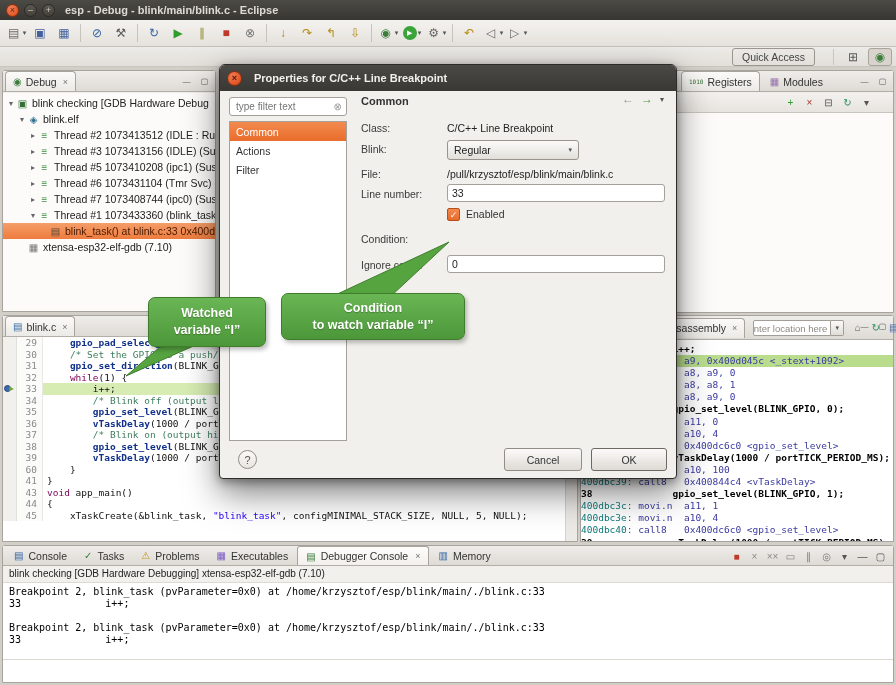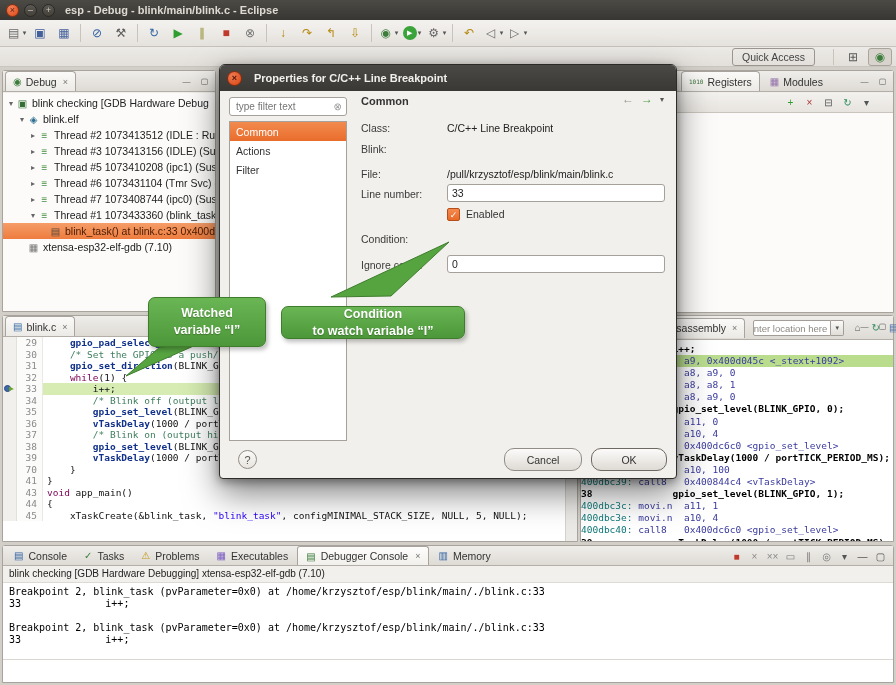--- a/index.html
+++ b/index.html
@@ -115,28 +115,28 @@
   .dlg-nav .mnu{font-size:8px;color:#555;}
   .dlg-label{position:absolute;left:141px;font-size:10.5px;color:#3a3a3a;}
   .dlg-value{position:absolute;left:227px;font-size:10.5px;color:#222;}
   .dlg-input{position:absolute;left:227px;width:218px;height:18px;border:1px solid #a5a19a;border-radius:3px;background:#fff;font-size:10.5px;padding:0 4px;color:#222;font-family:"Liberation Sans",sans-serif;outline:none;}
   .dlg-input.cond{border:2px solid #dd7a33;height:20px;}
   .dlg-select{position:absolute;left:227px;top:75px;width:132px;height:20px;border:1px solid #99958e;border-radius:3px;background:linear-gradient(#fcfbfa,#e2dfda);font-size:10.5px;color:#222;display:flex;align-items:center;justify-content:space-between;padding:0 6px;}
   .dlg-select .car{font-size:7px;color:#555;}
   .dlg-check{position:absolute;left:227px;top:143px;width:13px;height:13px;background:linear-gradient(#f58a50,#e86a28);border:1px solid #b54e17;border-radius:2px;color:#fff;font-size:9px;display:flex;align-items:center;justify-content:center;}
   .dlg-check-label{position:absolute;left:246px;top:143px;font-size:10.5px;color:#333;}
   .dlg-help{position:absolute;left:18px;top:385px;width:19px;height:19px;border-radius:50%;border:1px solid #918d86;color:#5a564f;font-size:11px;display:flex;align-items:center;justify-content:center;background:linear-gradient(#fbfaf8,#e8e5e0);}
-  .dlg-btn{position:absolute;top:383px;height:23px;border:1px solid #918d86;border-radius:10px;background:linear-gradient(#fcfbfa,#dedad4);font-size:10.5px;color:#333;display:flex;align-items:center;justify-content:center;}
+  .dlg-btn{position:absolute;top:383px;height:23px;border:1px solid #918d86;border-radius:3px;background:linear-gradient(#fcfbfa,#dedad4);font-size:10.5px;color:#333;display:flex;align-items:center;justify-content:center;}
   #cancel-btn{left:284px;width:78px;}
   #ok-btn{left:371px;width:76px;border-color:#6d6962;}
 
   
   .callout{position:absolute;z-index:30;background:linear-gradient(#6ab655,#4c9739);border:1px solid #3f7d2d;border-radius:7px;color:#fff;font-size:12.5px;font-weight:bold;text-align:center;display:flex;flex-direction:column;justify-content:center;line-height:1.35;box-shadow:2px 3px 4px rgba(0,0,0,.25);text-shadow:0 1px 1px rgba(0,0,0,.25);}
   #callout-watched{left:148px;top:297px;width:118px;height:50px;}
-  #callout-condition{left:281px;top:293px;width:184px;height:33px;margin-top:13px;}
+  #callout-condition{left:281px;top:293px;width:184px;height:47px;}
   .arrows{position:absolute;left:0;top:0;z-index:25;pointer-events:none;}
 </style>
 </head>
 <body>
 
 <div class="titlebar">
   <span class="win-controls">
       <span class="win-btn close">×</span>
       <span class="win-btn other">–</span>
       <span class="win-btn other">+</span>
@@ -331,21 +331,21 @@
       <div class="ed-row"><span class="ed-marker"></span><span class="ed-num">30</span><span class="ed-code"><span class="tok-cm">    /* Set the GPIO as a push/pull output */</span></span></div>
       <div class="ed-row"><span class="ed-marker"></span><span class="ed-num">31</span><span class="ed-code"><span class="tok-p">    </span><span class="tok-fn">gpio_set_direction</span><span class="tok-p">(BLINK_GPIO, GPIO_MODE_OUTPUT);</span></span></div>
       <div class="ed-row"><span class="ed-marker"></span><span class="ed-num">32</span><span class="ed-code"><span class="tok-p">    </span><span class="tok-kw">while</span><span class="tok-p">(1) {</span></span></div>
       <div class="ed-row current"><span class="ed-marker"><span class="bp-dot"></span><span class="cur-arrow">▶</span></span><span class="ed-num">33</span><span class="ed-code"><span class="tok-p">        i++;</span></span></div>
       <div class="ed-row"><span class="ed-marker"></span><span class="ed-num">34</span><span class="ed-code"><span class="tok-cm">        /* Blink off (output low) */</span></span></div>
       <div class="ed-row"><span class="ed-marker"></span><span class="ed-num">35</span><span class="ed-code"><span class="tok-p">        </span><span class="tok-fn">gpio_set_level</span><span class="tok-p">(BLINK_GPIO, 0);</span></span></div>
       <div class="ed-row"><span class="ed-marker"></span><span class="ed-num">36</span><span class="ed-code"><span class="tok-p">        </span><span class="tok-fn">vTaskDelay</span><span class="tok-p">(1000 / portTICK_PERIOD_MS);</span></span></div>
       <div class="ed-row"><span class="ed-marker"></span><span class="ed-num">37</span><span class="ed-code"><span class="tok-cm">        /* Blink on (output high) */</span></span></div>
       <div class="ed-row"><span class="ed-marker"></span><span class="ed-num">38</span><span class="ed-code"><span class="tok-p">        </span><span class="tok-fn">gpio_set_level</span><span class="tok-p">(BLINK_GPIO, 1);</span></span></div>
       <div class="ed-row"><span class="ed-marker"></span><span class="ed-num">39</span><span class="ed-code"><span class="tok-p">        </span><span class="tok-fn">vTaskDelay</span><span class="tok-p">(1000 / portTICK_PERIOD_MS);</span></span></div>
-      <div class="ed-row"><span class="ed-marker"></span><span class="ed-num">70</span><span class="ed-code"><span class="tok-p">    }</span></span></div>
+      <div class="ed-row"><span class="ed-marker"></span><span class="ed-num">60</span><span class="ed-code"><span class="tok-p">    }</span></span></div>
       <div class="ed-row"><span class="ed-marker"></span><span class="ed-num">41</span><span class="ed-code"><span class="tok-p">}</span></span></div>
       <div class="ed-row"><span class="ed-marker"></span><span class="ed-num">43</span><span class="ed-code"><span class="tok-kw">void</span><span class="tok-p"> app_main()</span></span></div>
       <div class="ed-row"><span class="ed-marker"></span><span class="ed-num">44</span><span class="ed-code"><span class="tok-p">{</span></span></div>
       <div class="ed-row"><span class="ed-marker"></span><span class="ed-num">45</span><span class="ed-code"><span class="tok-p">    xTaskCreate(&amp;blink_task, </span><span class="tok-str">"blink_task"</span><span class="tok-p">, configMINIMAL_STACK_SIZE, NULL, 5, NULL);</span></span></div>
     </div>
   <div class="ed-scroll">
       <div class="ed-thumb"></div>
     </div>
 </div>
 
@@ -456,20 +456,24 @@
   <div class="dlg-nav">
     <span class="back">←</span>
     <span class="fwd">→</span>
     <span class="mnu">▾</span>
   </div>
 
   <span class="dlg-label" style="top:57px">Class:</span>
   <span class="dlg-value" style="top:57px">C/C++ Line Breakpoint</span>
 
   <span class="dlg-label" style="top:78px">Blink:</span>
+  <div class="dlg-select">
+    <span>Regular</span>
+    <span class="car">▾</span>
+  </div>
 
   <span class="dlg-label" style="top:103px">File:</span>
   <span class="dlg-value" style="top:103px">/pull/krzysztof/esp/blink/main/blink.c</span>
 
   <span class="dlg-label" style="top:123px">Line number:</span>
   <input class="dlg-input" style="top: 119px;" value="33">
 
   <div class="dlg-check">✓</div>
   <span class="dlg-check-label">Enabled</span>
 

